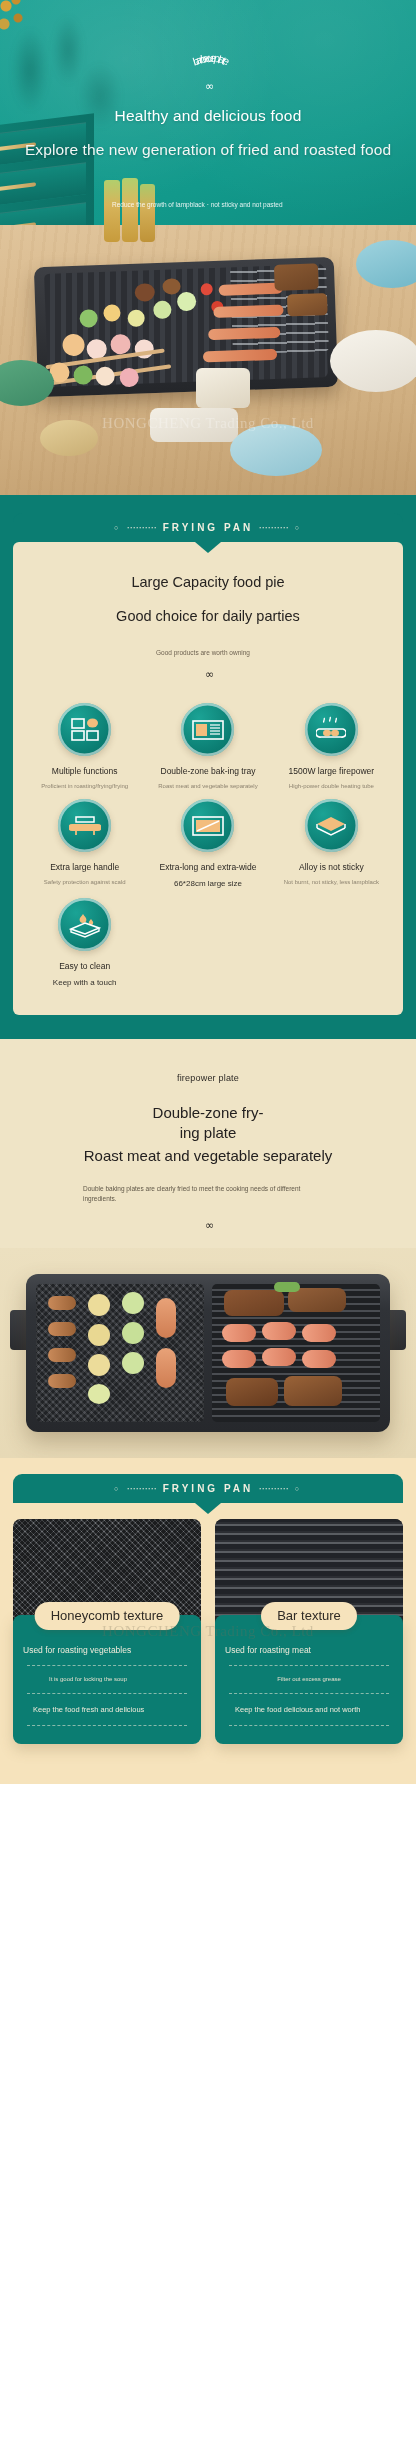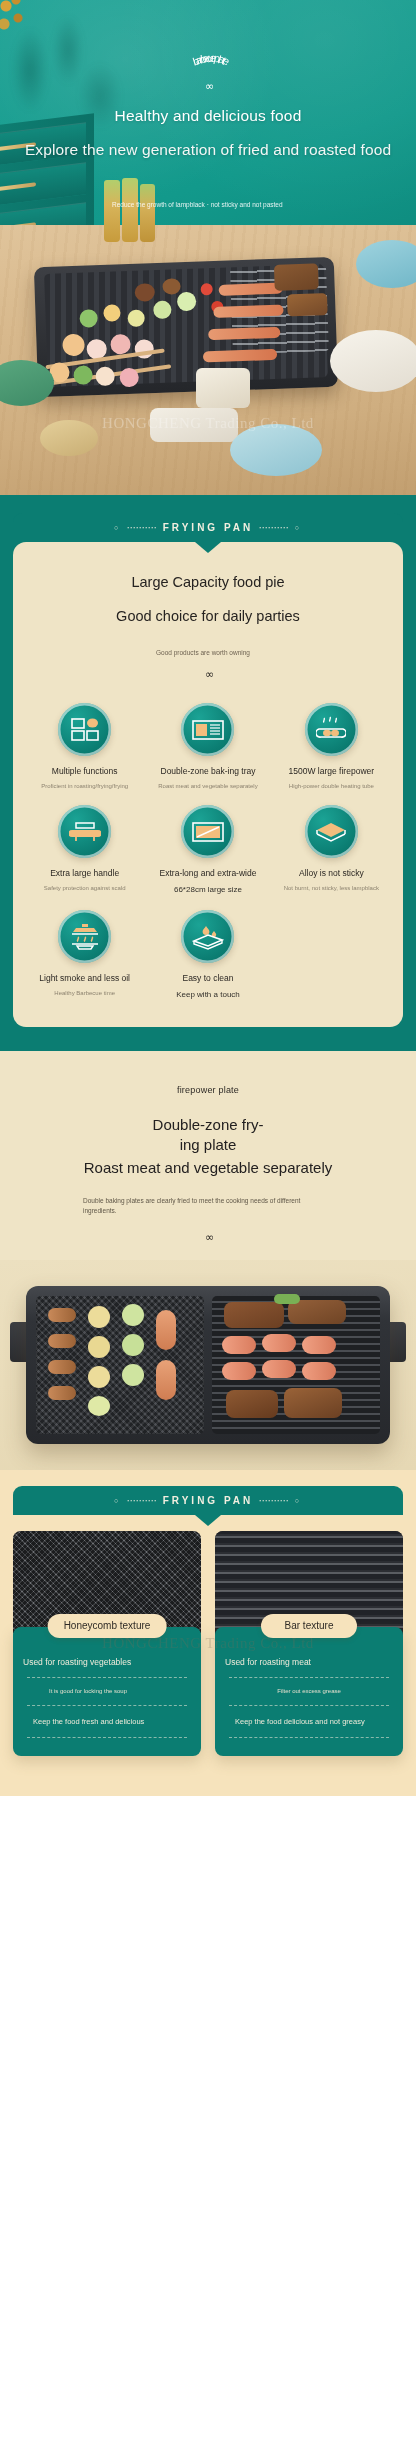--- a/index.html
+++ b/index.html
@@ -139,35 +139,35 @@
   }
   .banner .dots { letter-spacing: 0; font-size: 9px; opacity: .75; }
   .banner .dot-o { font-size: 7px; vertical-align: 1px; opacity: .8; }
   .notch {
     position: absolute; left: 50%; transform: translateX(-50%);
     top: 100%; width: 0; height: 0;
     border-left: 13px solid transparent; border-right: 13px solid transparent;
     border-top: 11px solid #0b7d72; z-index: 4;
   }
   .card-cream {
-    background: #efe4c6; border-radius: 13px; padding: 26px 12px 26px;
+    background: #efe4c6; border-radius: 6px; padding: 26px 12px 26px;
     position: relative; z-index: 1;
   }
   .c-h1 { text-align: center; font-size: 14.5px; color: #262321; margin: 6px 0 18px; font-weight: 400; }
   .c-h2 { text-align: center; font-size: 14.5px; color: #262321; margin: 0 0 24px; font-weight: 400; }
   .c-note {
     text-align: left; font-size: 6.5px; color: #6f6352; line-height: 1.55;
     width: 112px; margin: 0 auto 10px; padding-left: 4px;
   }
   .divider-mark {
     text-align: center; font-size: 11px; color: #2d2a26; letter-spacing: -3px;
     margin: 0 0 22px; font-family: "DejaVu Sans", sans-serif;
   }
 
-  .feat-grid { display: grid; grid-template-columns: repeat(3, 1fr); gap: 14px 4px; }
+  .feat-grid { display: grid; grid-template-columns: repeat(3, 1fr); gap: 8px 4px; }
   .feat { text-align: center; padding: 0 3px; }
   .feat-ico {
     width: 53px; height: 53px; border-radius: 50%; margin: 0 auto 10px;
     background: radial-gradient(circle at 34% 28%, #1ba395, #0b7d72 68%, #096e64 100%);
     box-shadow: 0 3px 6px rgba(90,70,40,.22), inset 0 0 0 2.5px rgba(255,255,255,.55);
     display: flex; align-items: center; justify-content: center;
   }
   .feat-title { font-size: 8.5px; color: #2b2723; line-height: 1.3; margin-bottom: 5px; font-weight: 400; }
   .feat-desc { font-size: 6px; color: #8d8370; line-height: 1.5; padding: 0 6px; }
   .feat-desc.dark { color: #33302b; font-size: 8px; }
@@ -227,21 +227,21 @@
     position: absolute; inset: 0;
     background: repeating-linear-gradient(0deg, #212328 0 5px, #5a5d62 5px 7px, #2c2e33 7px 9px), #2b2d31;
   }
   .tex-card {
     background: #0b7d72; border-radius: 8px; padding: 26px 10px 18px; margin-top: -24px;
     position: relative; z-index: 2; box-shadow: 0 6px 14px rgba(120,95,55,.22);
   }
   .tex-pill {
     position: absolute; left: 50%; transform: translateX(-50%); top: -13px;
     background: #f6e3bc; color: #2f2b26; border-radius: 14px;
-    padding: 6px 16px; font-size: 10px; line-height: 1.25; white-space: nowrap;
+    padding: 6px 16px; font-size: 13px; line-height: 1.25; white-space: nowrap;
     box-shadow: 0 2px 5px rgba(90,70,40,.18); text-align: center; min-width: 96px;
   }
   .tex-main { color: #f0ecdb; font-size: 8.5px; text-align: left; padding: 4px 0 10px; }
   .hr-d { border: 0; border-top: 1px dashed rgba(240,236,219,.55); margin: 0 4px; }
   .tex-sm { color: #e3dfcd; font-size: 6px; line-height: 1.55; padding: 9px 8px 9px 26px; text-align: left; }
   .tex-md { color: #eeead9; font-size: 7.5px; line-height: 1.5; padding: 10px 6px 10px 10px; text-align: left; }
 </style>
 </head>
 <body>
 
@@ -432,38 +432,20 @@
               <polygon points="16,3 30,10 16,17 2,10" fill="#f3bd7d"></polygon>
               <polyline points="2,14 16,21 30,14" fill="none" stroke="#fff" stroke-width="1.5"></polyline>
               <line x1="2" y1="10" x2="2" y2="14" stroke="#fff" stroke-width="1.5"></line>
               <line x1="30" y1="10" x2="30" y2="14" stroke="#fff" stroke-width="1.5"></line>
             </svg>
           </div>
           <div class="feat-title">Alloy is not sticky</div>
           <div class="feat-desc">Not burnt, not sticky, less lampblack</div>
         </div>
 
-        <div class="feat">
-          <div class="feat-ico">
-            <svg width="30" height="28" viewBox="0 0 30 28">
-              <rect x="12" y="1" width="6" height="3" fill="#f3bd7d"></rect>
-              <path d="M6 5 h18 l3 4 H3 z" fill="#f3bd7d"></path>
-              <line x1="2" y1="11" x2="28" y2="11" stroke="#fff" stroke-width="1.5"></line>
-              <g stroke="#f3bd7d" stroke-width="1.6" fill="none">
-                <path d="M8 14c2 1.5 -2 3 0 4.5"></path>
-                  <path d="M15 14c2 1.5 -2 3 0 4.5"></path>
-                  <path d="M22 14c2 1.5 -2 3 0 4.5"></path>
-              </g>
-              <line x1="2" y1="21" x2="28" y2="21" stroke="#fff" stroke-width="1.5"></line>
-              <path d="M7 23 h16 l-2 3 H9 z" fill="none" stroke="#fff" stroke-width="1.4"></path>
-            </svg>
-          </div>
-          <div class="feat-title">Light smoke and less oil</div>
-          <div class="feat-desc">Healthy Barbecue time</div>
-        </div>
 
         <div class="feat">
           <div class="feat-ico">
             <svg width="32" height="26" viewBox="0 0 32 26">
               <path d="M14 2c1.6 2.4 3.4 3.8 3.4 5.6a3.4 3.4 0 0 1 -6.8 0C10.6 5.8 12.4 4.4 14 2z" fill="#f3bd7d"></path>
               <path d="M22 7c1 1.6 2.2 2.5 2.2 3.7a2.2 2.2 0 0 1 -4.4 0C19.8 9.5 21 8.6 22 7z" fill="#f3bd7d"></path>
               <polygon points="16,11 30,16 16,22 2,17" fill="none" stroke="#fff" stroke-width="1.6"></polygon>
               <polyline points="2,17 2,20 16,25 30,19 30,16" fill="none" stroke="#fff" stroke-width="1.4"></polyline>
             </svg>
           </div>
@@ -555,21 +537,21 @@
       <div class="tex-col">
         <div class="tex-img">
           <div class="tex-bar"></div>
         </div>
         <div class="tex-card">
           <div class="tex-pill">Bar texture</div>
           <div class="tex-main">Used for roasting meat</div>
           <hr class="hr-d">
           <div class="tex-sm" style="text-align:center;padding-left:8px;">Filter out excess grease</div>
           <hr class="hr-d">
-          <div class="tex-md">Keep the food delicious and not greasy</div>
+          <div class="tex-md">Keep the food delicious and not worth</div>
           <hr class="hr-d">
         </div>
       </div>
 
     </div>
   </section>
 
 </div>
 
 </body></html>

